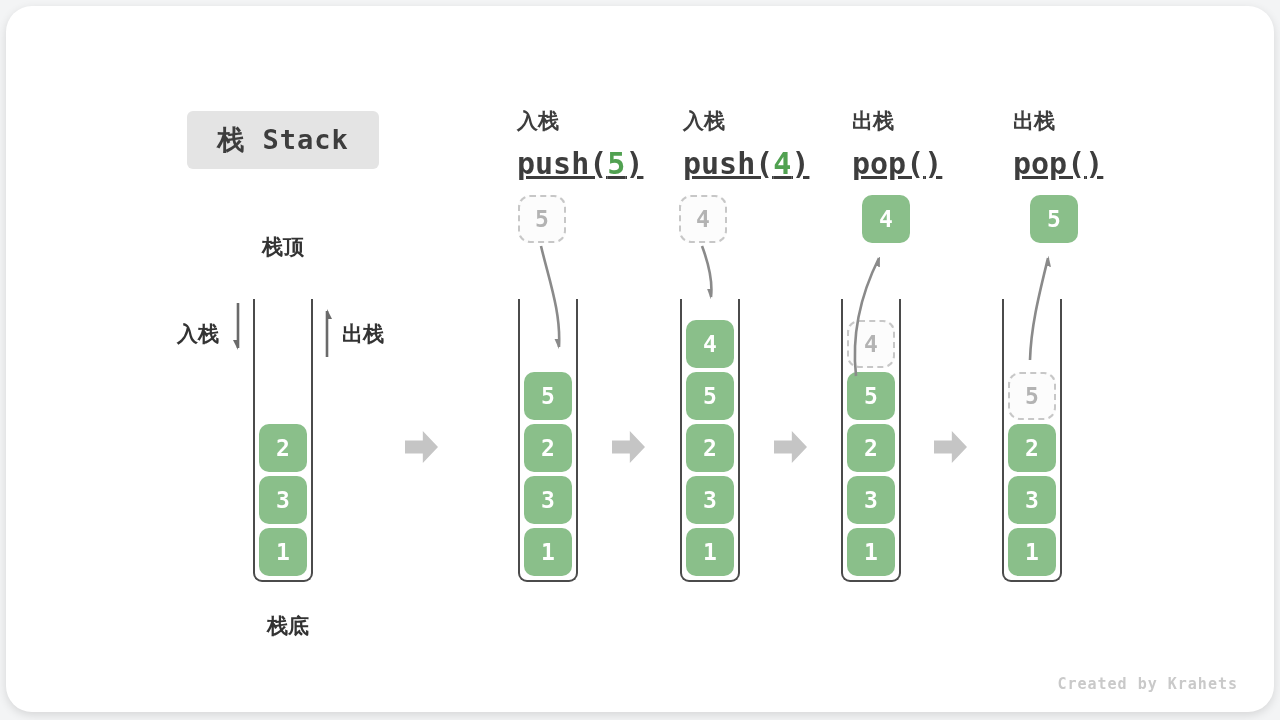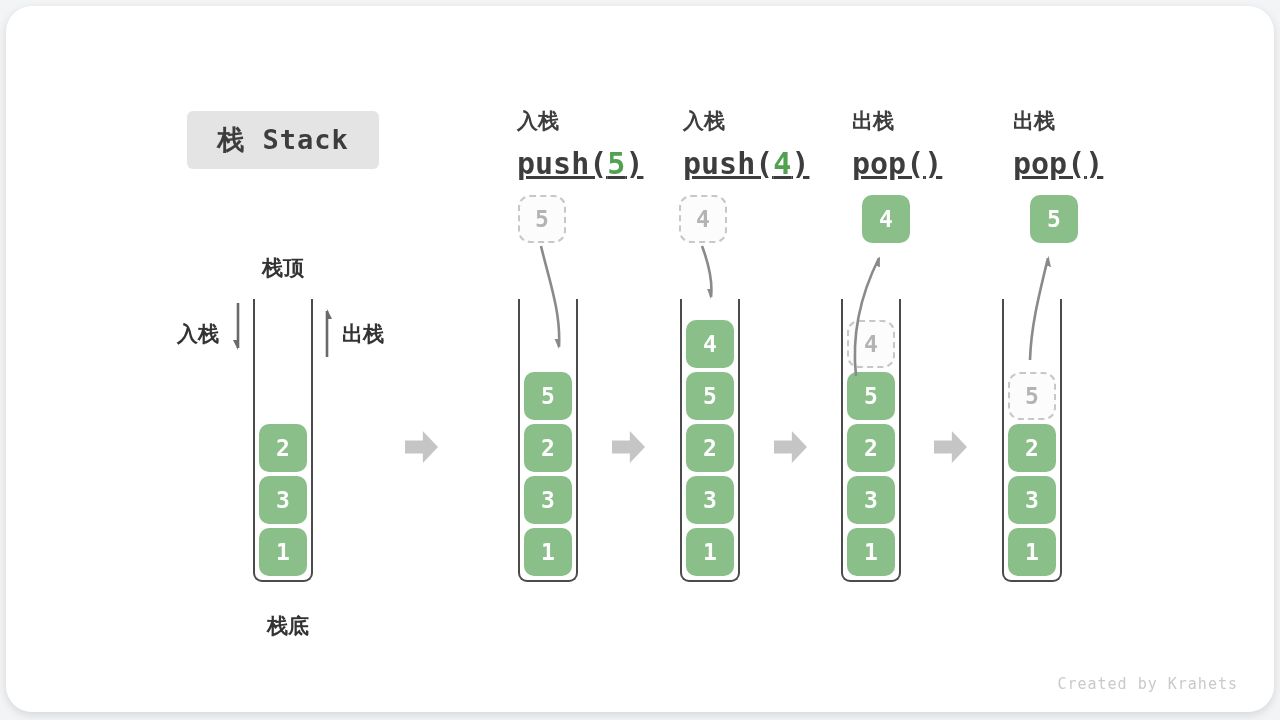--- a/index.html
+++ b/index.html
@@ -110,20 +110,21 @@
     z-index: 4;
     pointer-events: none;
   }
   .watermark {
     position: absolute;
     right: 42px; top: 675px;
     font-family: "DejaVu Sans Mono", "Liberation Mono", monospace;
     font-size: 15px;
     color: #c9c9c9;
     letter-spacing: 1px;
+    font-weight: bold;
   }
 </style>
 </head>
 <body>
 
 <div class="canvas">
   <div class="card"></div>
 
   <div class="title-badge">
     <span>栈 Stack</span>
@@ -139,21 +140,21 @@
   </div>
   <div class="caption" style="left:852px">
     <span class="op">出栈</span>
     <span class="code"><span>pop(</span><span class="arg"></span><span>)</span></span>
   </div>
   <div class="caption" style="left:1013px">
     <span class="op">出栈</span>
     <span class="code"><span>pop(</span><span class="arg"></span><span>)</span></span>
   </div>
 
-  <div class="side-label centered-60" style="left:253px; top:254px;">栈顶</div>
+  <div class="side-label centered-60" style="left:253px; top:233px;">栈顶</div>
   <div class="side-label centered-60" style="left:258px; top:612px;">栈底</div>
   <div class="side-label" style="left:177px; top:320px;">入栈</div>
   <div class="side-label" style="left:342px; top:320px;">出栈</div>
 
   <div class="tube" style="left:253px"></div>
   <div class="tube" style="left:518px"></div>
   <div class="tube" style="left:680px"></div>
   <div class="tube" style="left:841px"></div>
   <div class="tube" style="left:1002px"></div>
 

